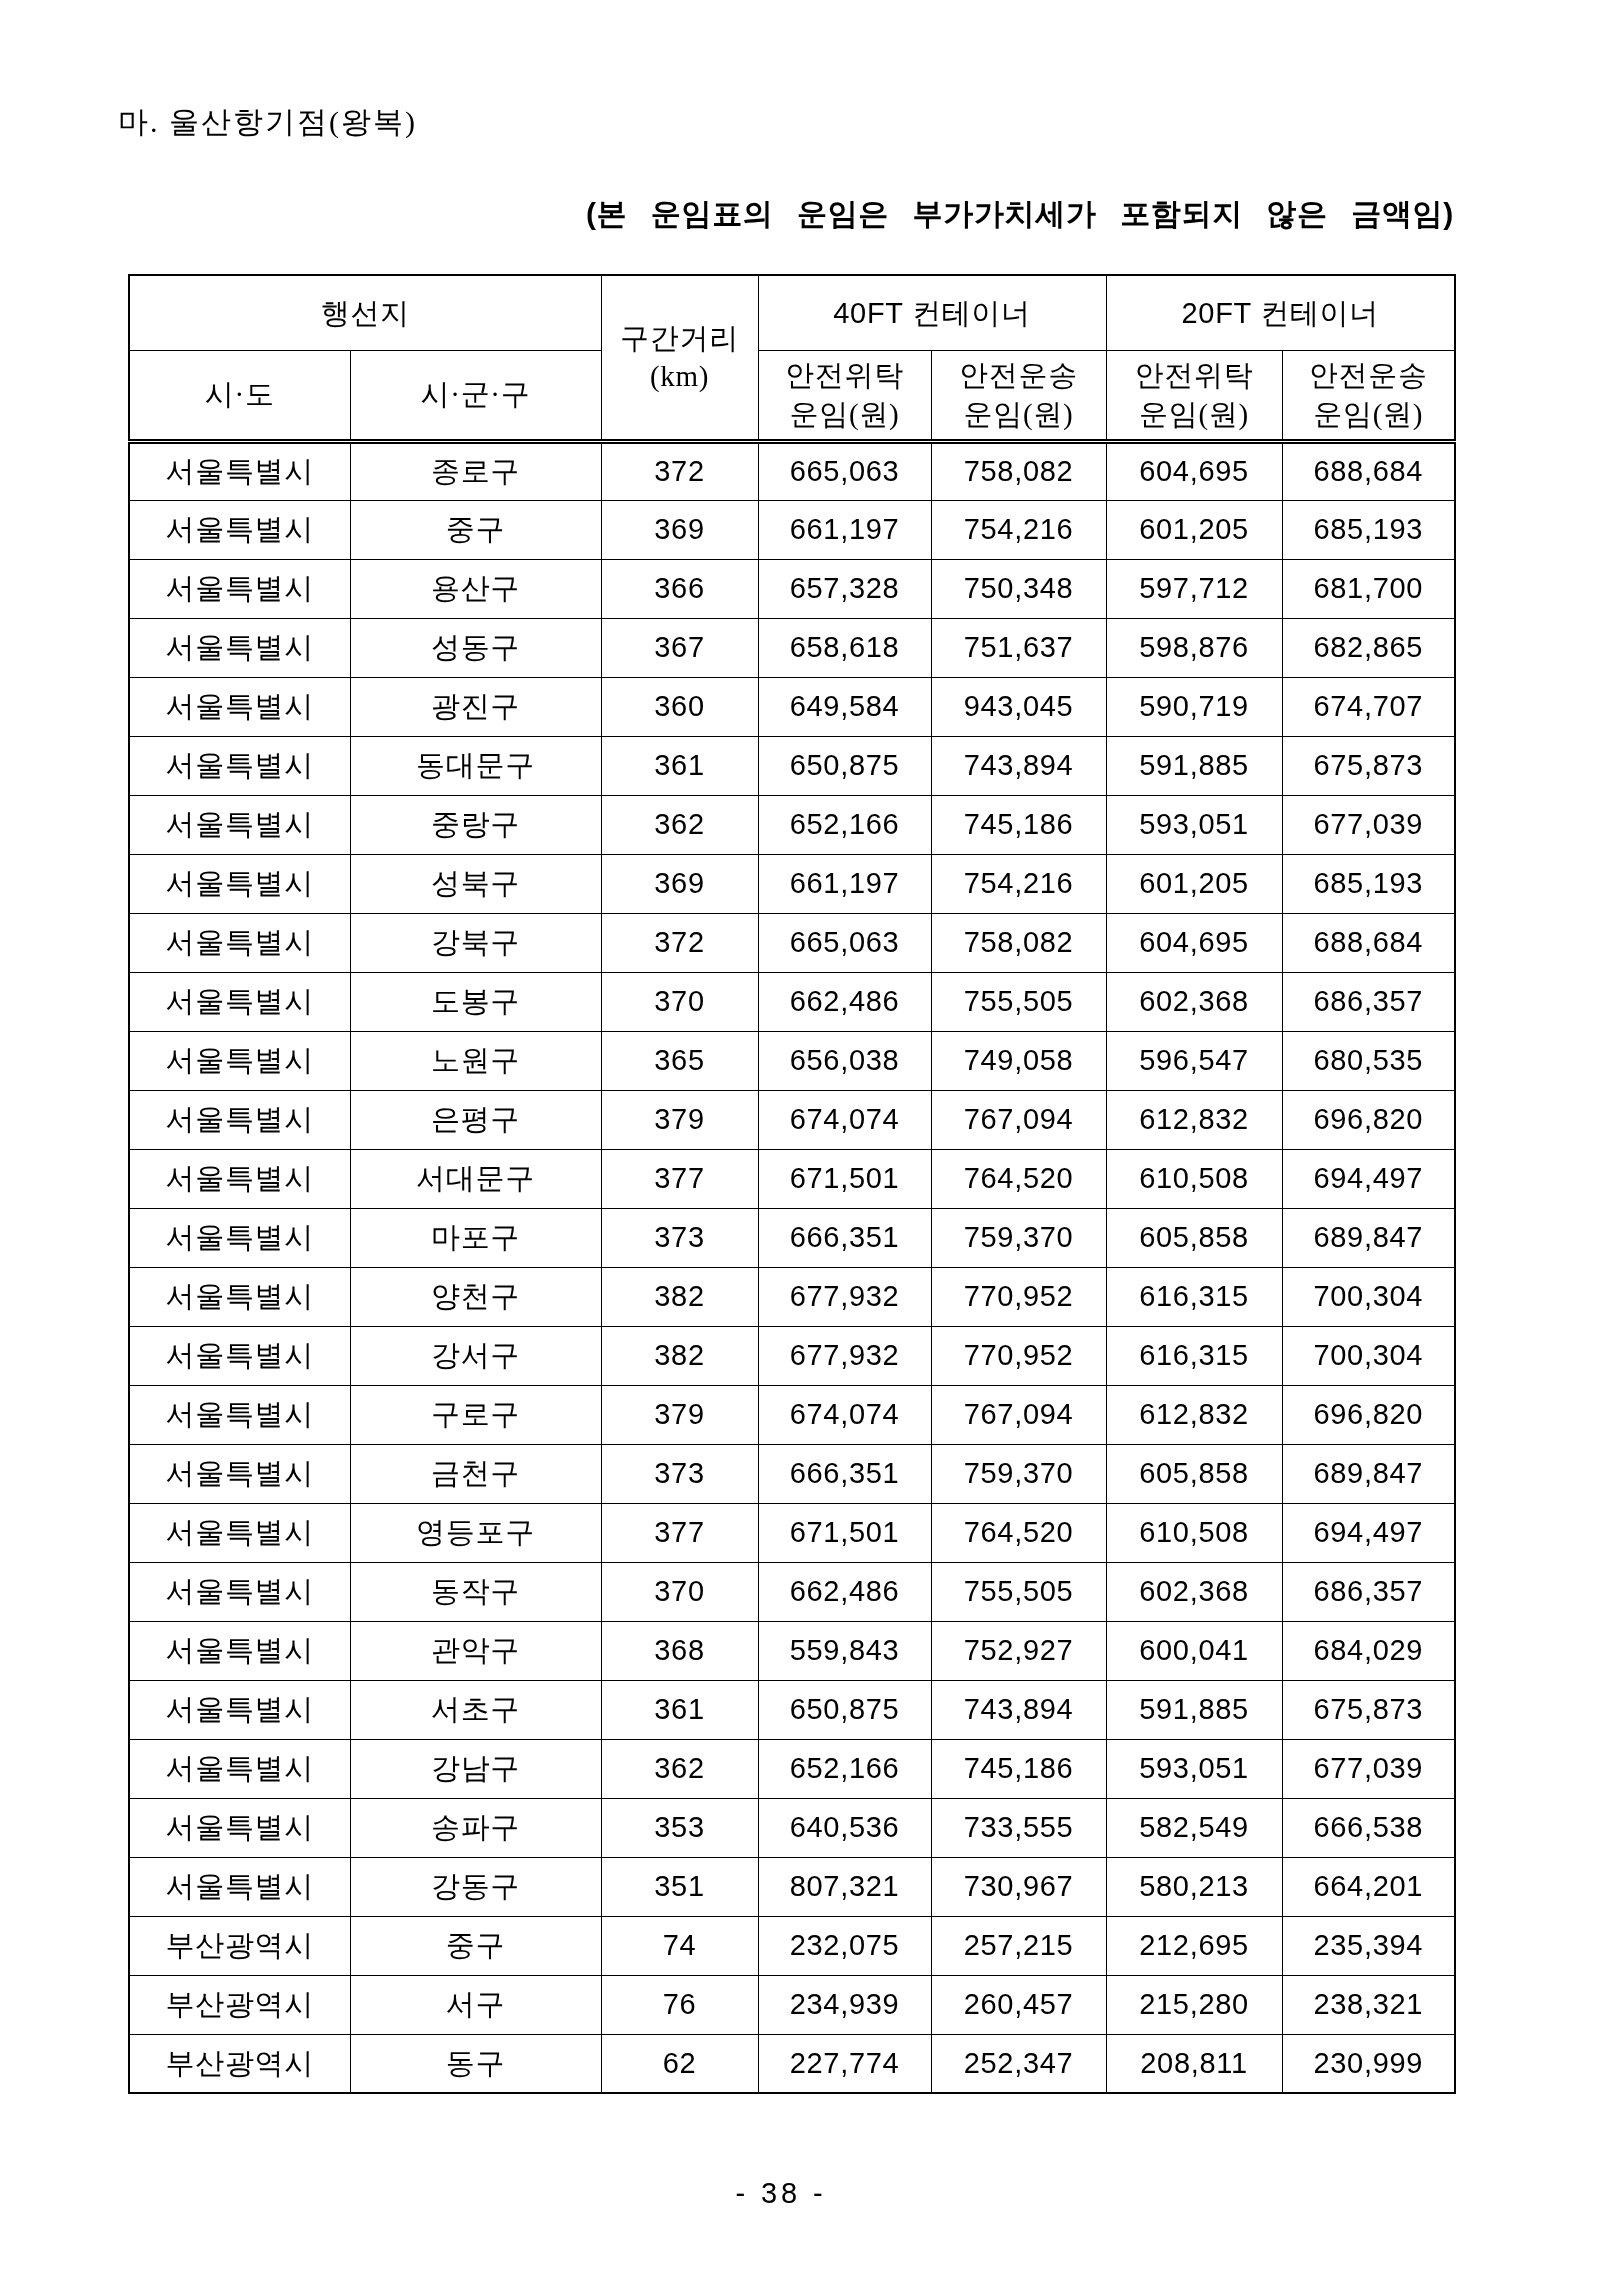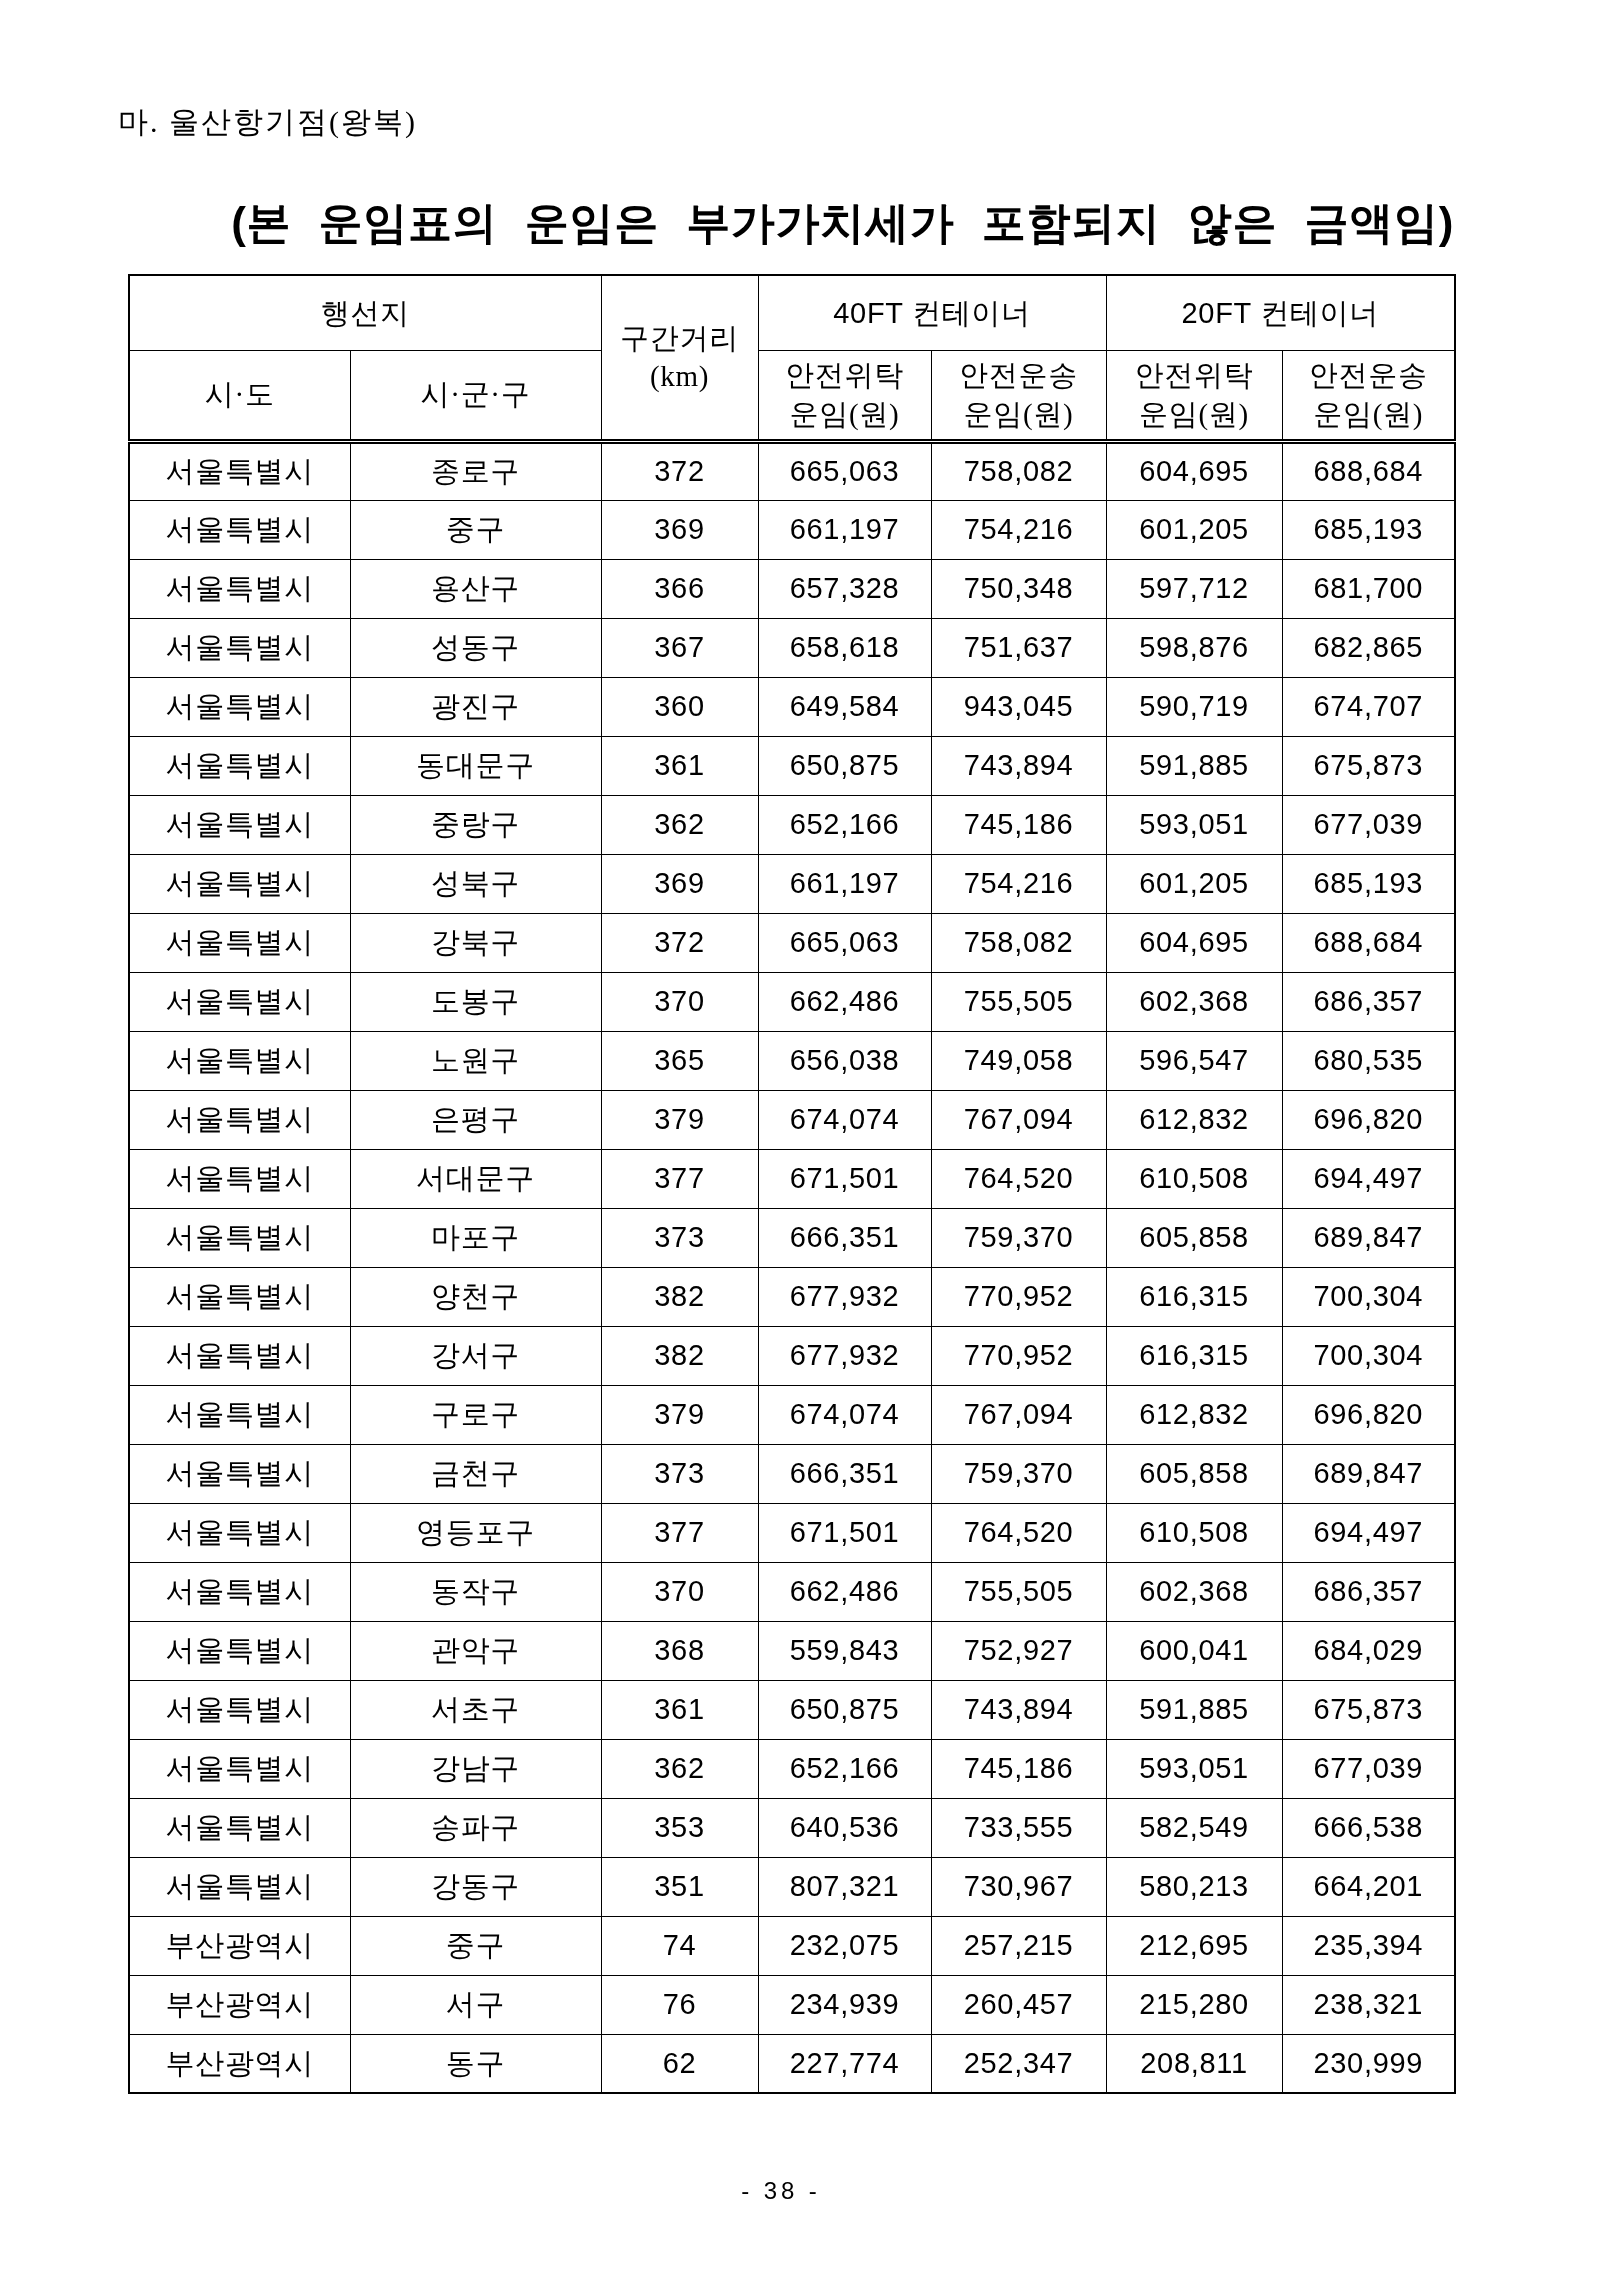--- a/index.html
+++ b/index.html
@@ -24,21 +24,21 @@
     font-size: 30px;
     letter-spacing: 2px;
     white-space: nowrap;
   }
   .vat-note {
     position: absolute;
     left: 128px;
     top: 194px;
     width: 1326px;
     text-align: right;
-    font-size: 44px;
+    font-size: 30px;
     font-weight: bold;
     letter-spacing: 0.7px;
     word-spacing: 14.4px;
     white-space: nowrap;
   }
   table.fare {
     position: absolute;
     left: 128px;
     top: 274px;
     width: 1326px;
@@ -60,21 +60,21 @@
   .fare thead tr.sub th { height: 91px; font-size: 29px; }
   
   .fare thead tr.sub th, .fare thead th.dbl { border-bottom: 5.9px double #000; font-family: Liberation Serif, serif; }
   .fare tbody td { height: 59px; font-size: 29px; }
   .pageno {
     position: absolute;
     left: 33px;
     top: 2177px;
     width: 1496px;
     text-align: center;
-    font-size: 24px;
+    font-size: 29px;
     letter-spacing: 3.9px;
   }
 </style>
 </head>
 <body>
 
 <div class="page">
 
   <h1 class="title">마. 울산항기점(왕복)</h1>
 

